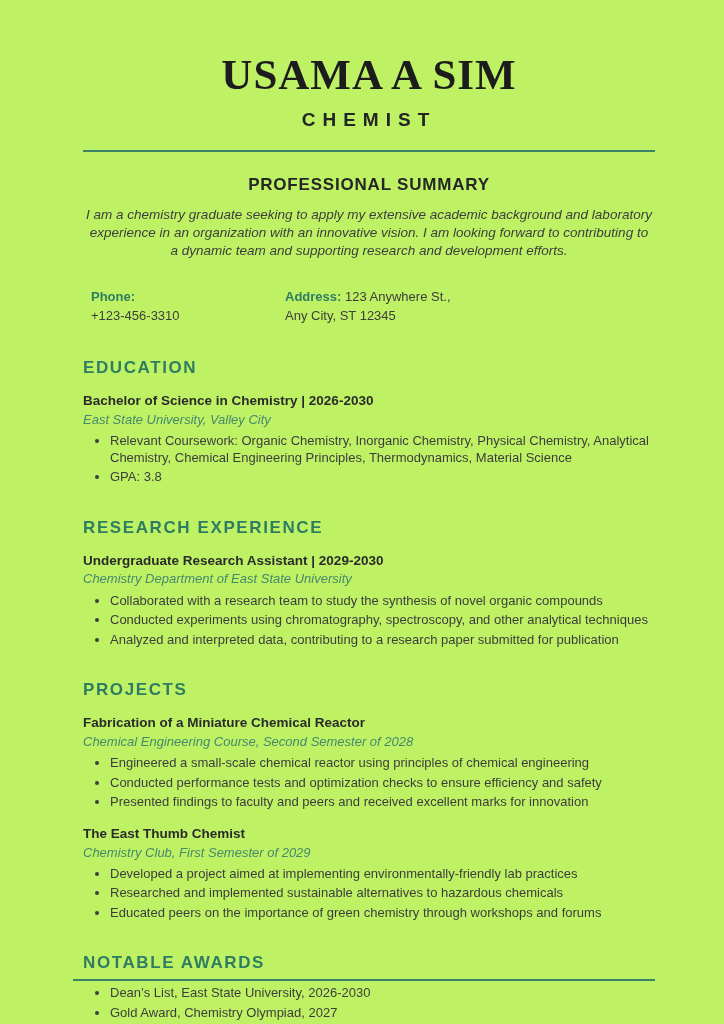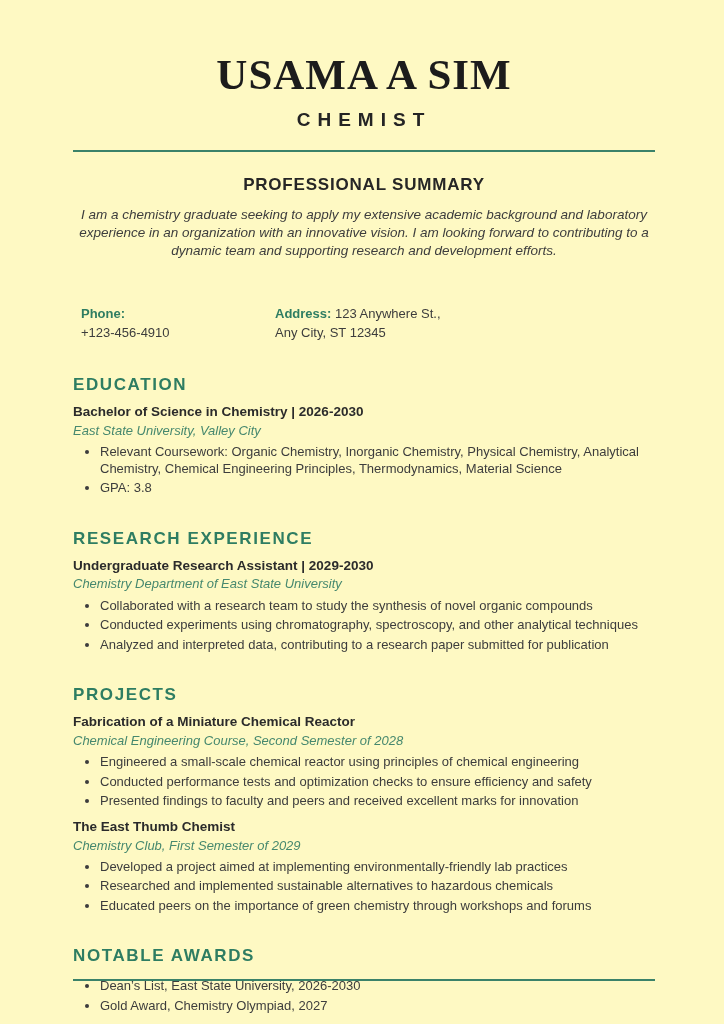--- a/index.html
+++ b/index.html
@@ -2,24 +2,25 @@
 <html><head>
 <meta charset="utf-8">
 <style>
   * { margin: 0; padding: 0; box-sizing: border-box; }
   html, body { background: #ffffff; }
   .page {
     position: relative;
     width: 724px;
     height: 1024px;
     margin: 0 auto;
-    background: #fef9c3;
+    background: #bef264;
     font-family: "Liberation Sans", sans-serif;
     color: #3d3d3d;
     overflow: hidden;
+    padding-left: 10px;
   }
   .content {
     padding: 50px 69px 0 73px;
   }
   
   .name {
     text-align: center;
     font-family: "Liberation Serif", serif;
     font-size: 43px;
     font-weight: 600;
@@ -62,41 +63,41 @@
     font-style: italic;
     font-size: 13.5px;
     line-height: 1.32;
     color: #3d3d3d;
     margin-top: 11px;
     padding: 0 2px;
   }
   
   .contact-row {
     display: flex;
-    margin-top: 44px;
+    margin-top: 27px;
     padding-left: 8px;
   }
   .contact-col { font-size: 13px; line-height: 1.5; }
   .contact-col.phone { width: 194px; }
   .contact-col.email { width: 188px; }
   .contact-col.address { flex: 1; }
   .contact-label {
     color: #2e7d62;
     font-weight: bold;
   }
   .contact-value { color: #3d3d3d; }
   
   .section-heading {
     font-size: 17px;
     font-weight: bold;
     letter-spacing: 1.6px;
     color: #2e7d62;
     margin-top: 32px;
   }
-  .entry { margin-top: 9px; }
+  .entry { margin-top: 15px; }
   .entry-title {
     font-size: 13.5px;
     font-weight: bold;
     color: #2b2b2b;
     line-height: 1.25;
   }
   .entry-subtitle {
     font-size: 13px;
     font-style: italic;
     color: #46886e;
@@ -125,21 +126,21 @@
     <div class="name">USAMA A SIM</div>
     <div class="role">CHEMIST</div>
     <hr class="rule">
 
     <div class="summary-heading">PROFESSIONAL SUMMARY</div>
     <div class="summary-text">I am a chemistry graduate seeking to apply my extensive academic background and laboratory experience in an organization with an innovative vision. I am looking forward to contributing to a dynamic team and supporting research and development efforts.</div>
 
     <div class="contact-row">
       <div class="contact-col phone">
         <div class="contact-label">Phone:</div>
-        <div class="contact-value">+123-456-4910</div>
+        <div class="contact-value">+123-456-3310</div>
       </div>
       <div class="contact-col address">
         <div><span class="contact-label">Address:</span> <span class="contact-value">123 Anywhere St.,</span></div>
         <div class="contact-value">Any City, ST 12345</div>
       </div>
     </div>
 
     <div class="section education">
       <div class="section-heading">EDUCATION</div>
       <div class="entry">

